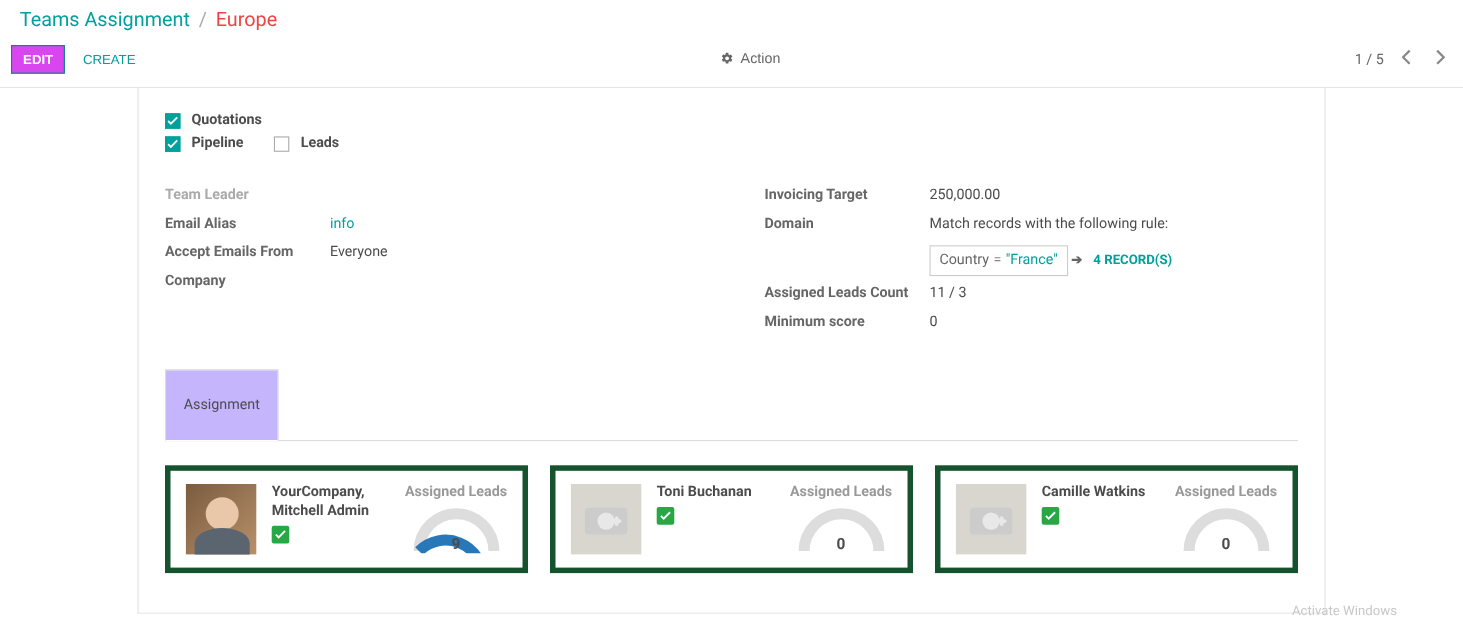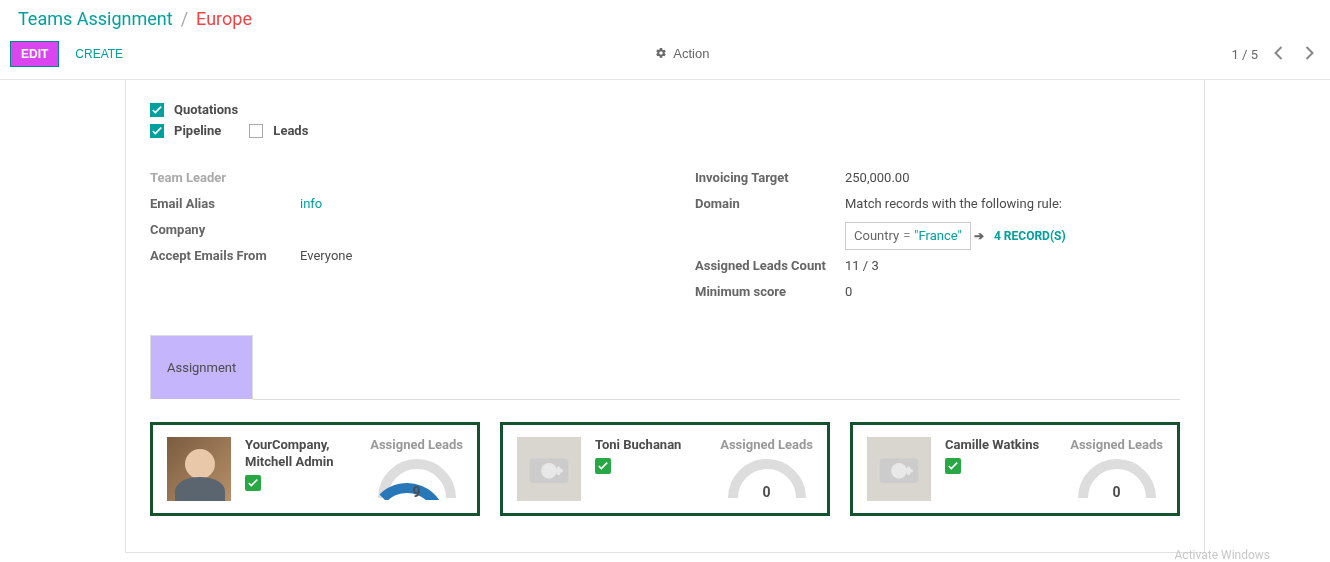--- a/index.html
+++ b/index.html
@@ -40,21 +40,21 @@
 .domain-rule .op { color: #888; margin: 0 4px; }
 .domain-rule .val { color: #00A09D; }
 .records-link { color: #00A09D; font-weight: 700; display: inline-flex; align-items: center; gap: 10px; margin-top: 12px; font-size: 12px; }
 .arrow-icon { color: #666; }
 
 .tabs { margin-top: 26px; }
 .tab { display: inline-block; border: 1px solid #ddd; border-bottom-color: #fff; padding: 24px 16px; font-size: 13px; color: #4c4c4c; position: relative; top: 1px; background: #c4b5fd; }
 .tab-content-border { border-top: 1px solid #ddd; }
 
 .cards { display: flex; gap: 20px; margin-top: 22px; }
-.card { flex: 1; border: 3px solid #14532d; padding: 12px 14px; display: flex; gap: 14px; background: #fff; }
+.card { flex: 1; border: 5px solid #14532d; padding: 12px 14px; display: flex; gap: 14px; background: #fff; }
 .avatar { width: 64px; height: 64px; flex-shrink: 0; background: #d9d6d0; display: flex; align-items: center; justify-content: center; }
 .avatar.img { background: linear-gradient(135deg, #7a5c3f, #b8906a); position: relative; overflow: hidden; }
 .avatar.img::before { content: ""; position: absolute; width: 30px; height: 30px; border-radius: 50%; background: #e8c8a8; top: 12px; left: 18px; }
 .avatar.img::after { content: ""; position: absolute; width: 50px; height: 28px; border-radius: 50% 50% 0 0; background: #5a6570; bottom: -4px; left: 8px; }
 .ph-camera-icon { width: 42px; height: 32px; fill: #ccc; }
 
 .card-main { flex: 1; display: flex; gap: 8px; }
 .name-block { flex: 1; }
 .name { font-weight: 700; font-size: 13px; color: #4c4c4c; line-height: 1.3; }
 .green-check { width: 16px; height: 16px; background: #28a745; border-radius: 2px; display: inline-flex; align-items: center; justify-content: center; margin-top: 4px; }
@@ -129,26 +129,26 @@
     <div class="col">
       <div class="frow">
           <span class="flabel muted-label">Team Leader</span>
           <span class="fvalue"></span>
         </div>
       <div class="frow">
           <span class="flabel">Email Alias</span>
           <span class="fvalue"><span class="link">info</span></span>
         </div>
       <div class="frow">
+          <span class="flabel">Accept Emails From</span>
+          <span class="fvalue">Everyone</span>
+        </div>
+      <div class="frow">
           <span class="flabel">Company</span>
           <span class="fvalue"></span>
-        </div>
-      <div class="frow">
-          <span class="flabel">Accept Emails From</span>
-          <span class="fvalue">Everyone</span>
         </div>
     </div>
     <div class="col">
       <div class="frow">
           <span class="flabel">Invoicing Target</span>
           <span class="fvalue">250,000.00</span>
         </div>
       <div class="frow">
           <span class="flabel">Domain</span>
         <span class="fvalue">

